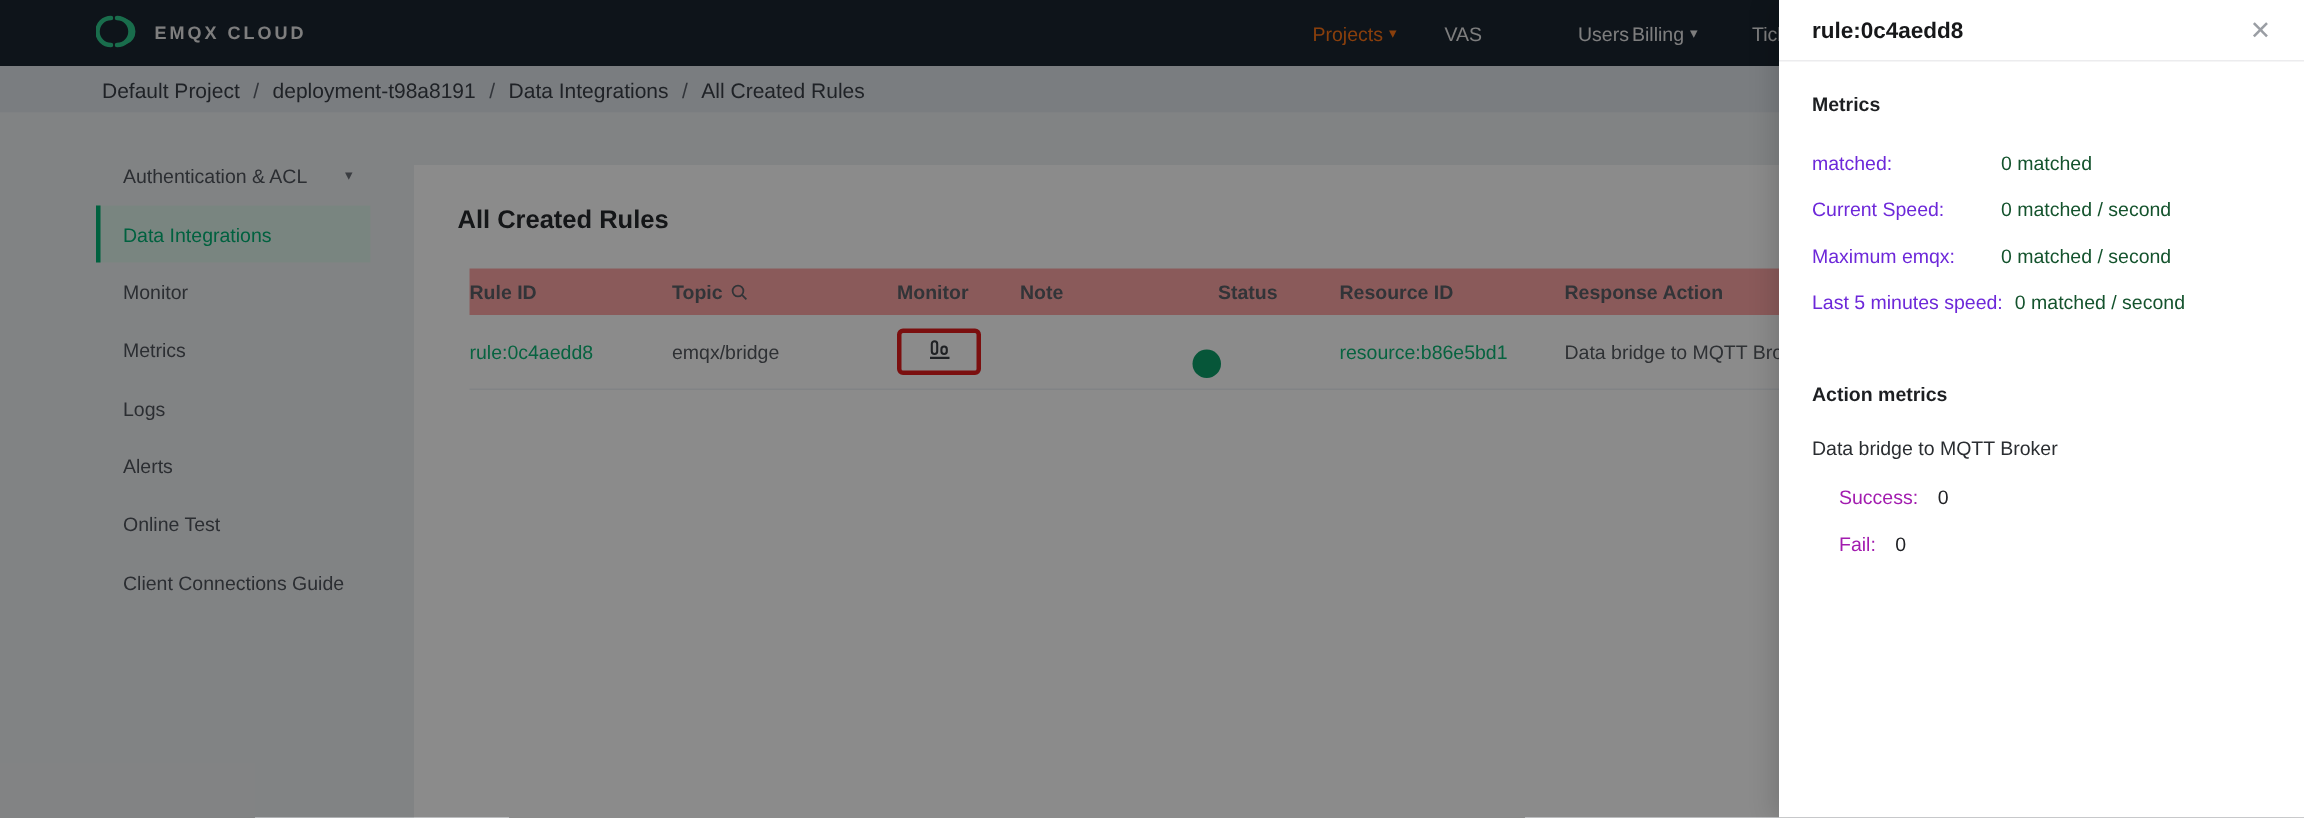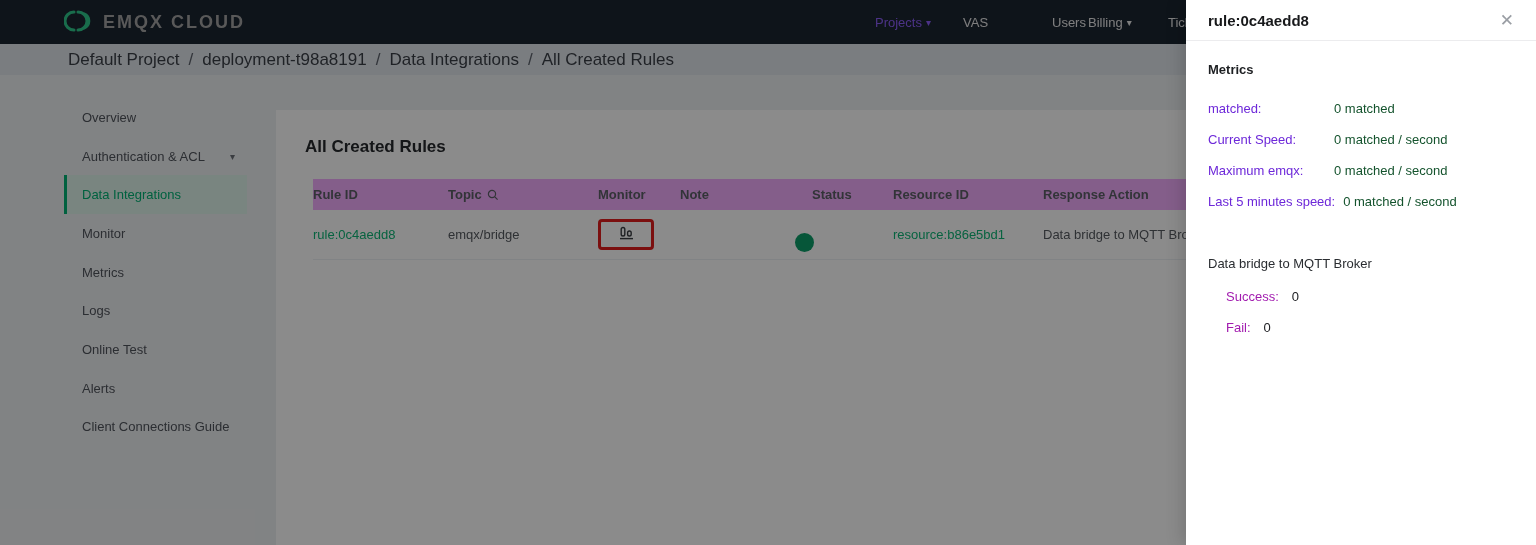--- a/index.html
+++ b/index.html
@@ -12,35 +12,35 @@
     color:#55595f;
   }
 
   
   .topnav {
     position:absolute; top:0; left:0; width:1536px; height:44px;
     background:#1b2531;
     display:flex; align-items:center;
   }
   .brand { display:flex; align-items:center; gap:9px; padding-left:64px; }
-  .brand-name { color:#a3a3a3; font-size:18px; font-weight:bold; letter-spacing:2px; }
+  .brand-name { color:#e5e5e5; font-size:12px; font-weight:bold; letter-spacing:2px; }
   .nav-item {
     position:absolute; top:0; height:44px; display:flex; align-items:center; gap:4px;
     color:#e5e5e5; font-size:13px; cursor:pointer;
   }
-  .nav-item.active { color:#8b5cf6;text-align:center; }
+  .nav-item.active { color:#f97316;text-align:center; }
   .nav-item .caret { font-size:10px; }
   .nav-projects { left:875px; } .nav-vas { left:963px; } .nav-users { left:1052px; }
   .nav-billing { left:1088px; } .nav-tickets { left:1168px; }
 
   
   .breadcrumb {
     position:absolute; top:44px; left:0; width:1536px; height:31px;
     background:#dee3ea; display:flex; align-items:center; padding-left:68px;
-    color:#3a3f46; font-size:17px;
+    color:#3a3f46; font-size:14px;
   }
   .breadcrumb .sep { margin:0 9px; color:#5c626b; }
   .crumb { cursor:pointer; }
 
   
   .layout { position:absolute; top:75px; left:0; width:1536px; height:470px; background:#eceef1; }
 
   
   .sidebar { position:absolute; top:0; left:0; width:276px; height:470px; }
   .menu { padding-top:23px; }
@@ -60,21 +60,21 @@
     background:#fefefe;
   }
   .page-title {
     font-size:17px; font-weight:bold; color:#26282c;
     padding:27px 0 0 29px;
   }
 
   
   .table { margin:22px 0 0 37px; }
   .thead, .trow { display:flex; align-items:center; }
-  .thead { height:31px; background:#f0abfc; font-weight:bold; color:#5c6066; }
+  .thead { height:31px; background:#fca5a5; font-weight:bold; color:#5c6066; }
   .trow { height:50px; border-bottom:1px solid #ebeef3; }
   .col-ruleid { width:135px; } .col-topic { width:150px; display:flex; align-items:center; gap:5px; }
   .col-monitor { width:82px; } .col-note { width:132px; }
   .col-status { width:81px; } .col-resource { width:150px; }
   .col-response { flex:1; white-space:nowrap; overflow:hidden; }
   .green-link { color:#0eb475; cursor:pointer; }
 
   .search-icon svg { display:block; }
 
   .monitor-box {
@@ -165,43 +165,40 @@
   <span class="crumb">Data Integrations</span>
   <span class="sep">/</span>
   <span class="crumb">All Created Rules</span>
 </div>
 
 <div class="layout">
 
   <div class="sidebar">
     <div class="menu">
       <div class="menu-item">
-        <span>Overview</span>
-      </div>
-      <div class="menu-item">
         <span>Authentication &amp; ACL</span>
         <span class="caret">▾</span>
       </div>
       <div class="menu-item active">
         <span>Data Integrations</span>
       </div>
       <div class="menu-item">
         <span>Monitor</span>
       </div>
       <div class="menu-item">
         <span>Metrics</span>
       </div>
       <div class="menu-item">
         <span>Logs</span>
       </div>
       <div class="menu-item">
+        <span>Alerts</span>
+      </div>
+      <div class="menu-item">
         <span>Online Test</span>
-      </div>
-      <div class="menu-item">
-        <span>Alerts</span>
       </div>
       <div class="menu-item">
         <span>Client Connections Guide</span>
       </div>
     </div>
   </div>
 
   <div class="card">
     <div class="page-title">All Created Rules</div>
 
@@ -280,20 +277,21 @@
         <span class="metric-label">Maximum emqx:</span>
         <span class="metric-value">0 matched / second</span>
       </div>
       <div class="metric-row">
         <span class="metric-label">Last 5 minutes speed:</span>
         <span class="metric-value">0 matched / second</span>
       </div>
     </div>
 
     <div class="action-section">
+      <div class="section-heading">Action metrics</div>
       <div class="bridge-name">Data bridge to MQTT Broker</div>
       <div class="am-rows">
         <div class="am-row">
           <span class="am-label">Success:</span>
           <span class="am-value">0</span>
         </div>
         <div class="am-row">
           <span class="am-label">Fail:</span>
           <span class="am-value">0</span>
         </div>

